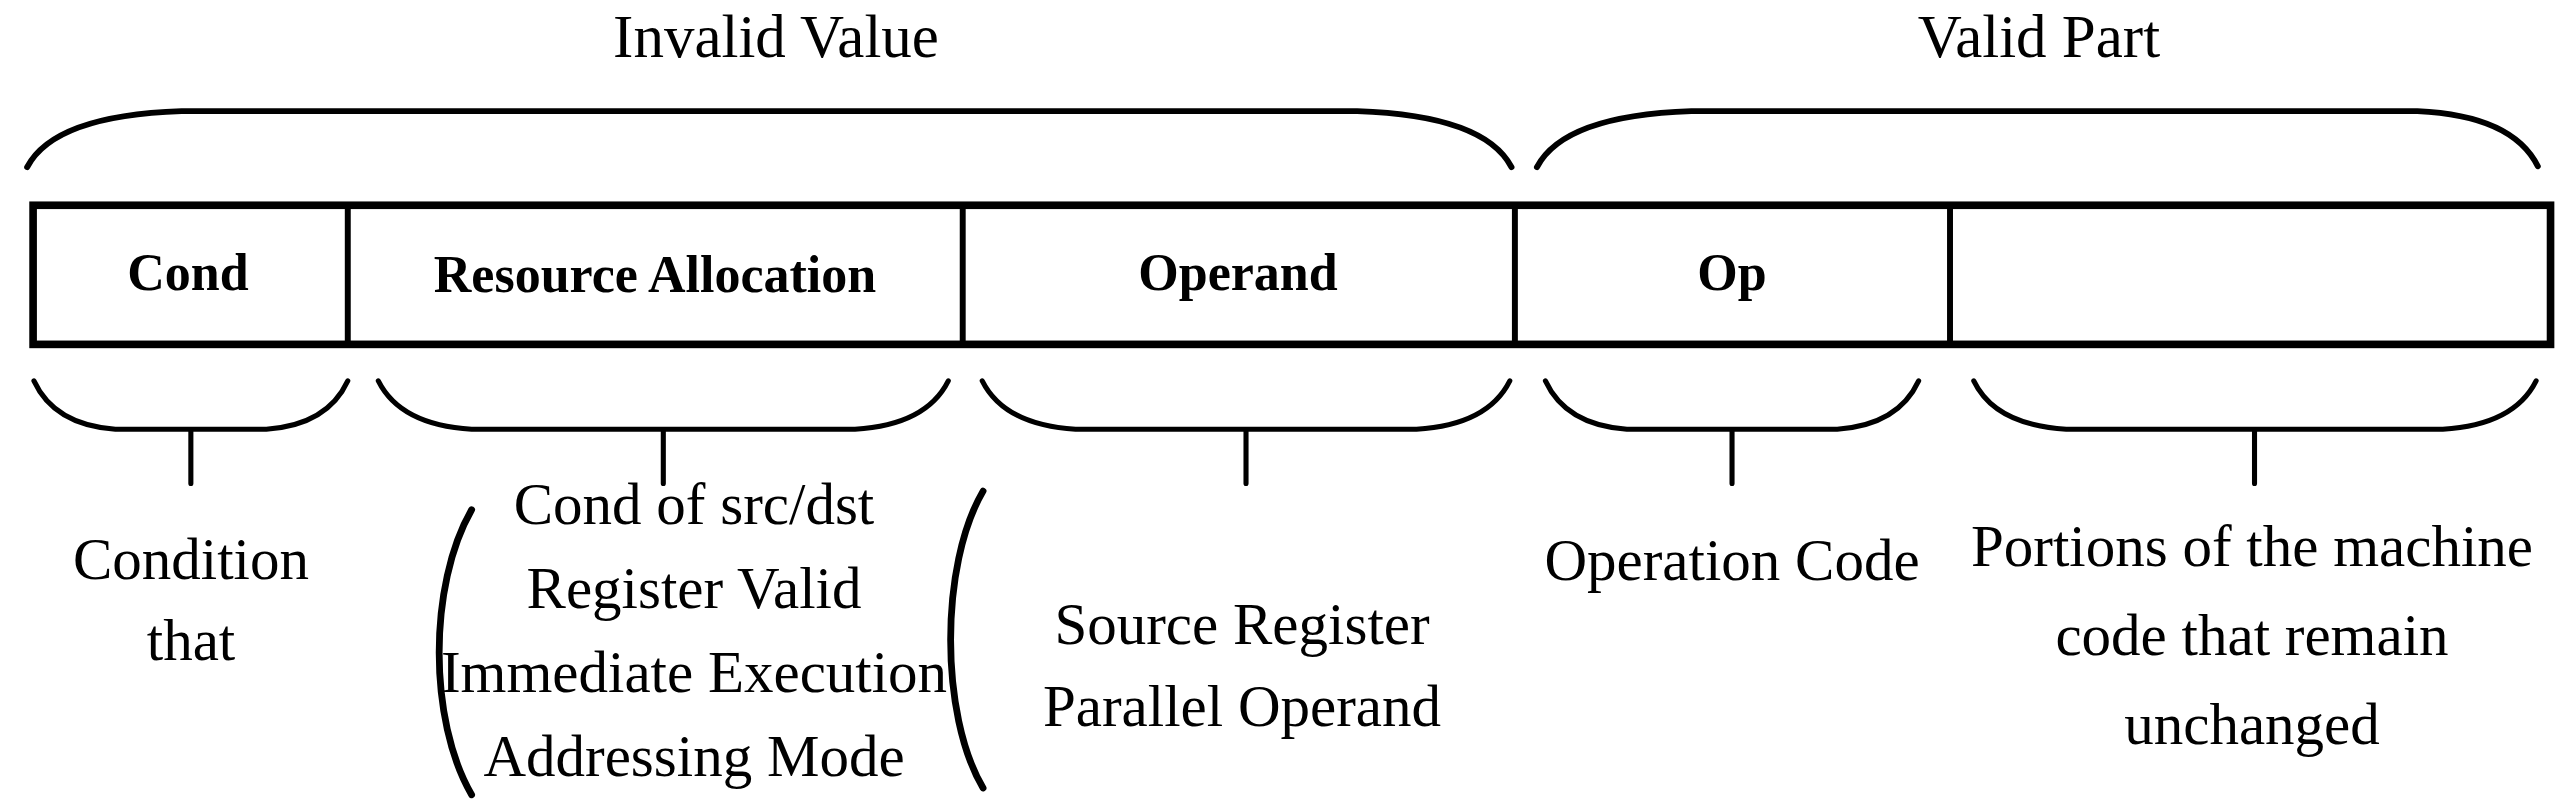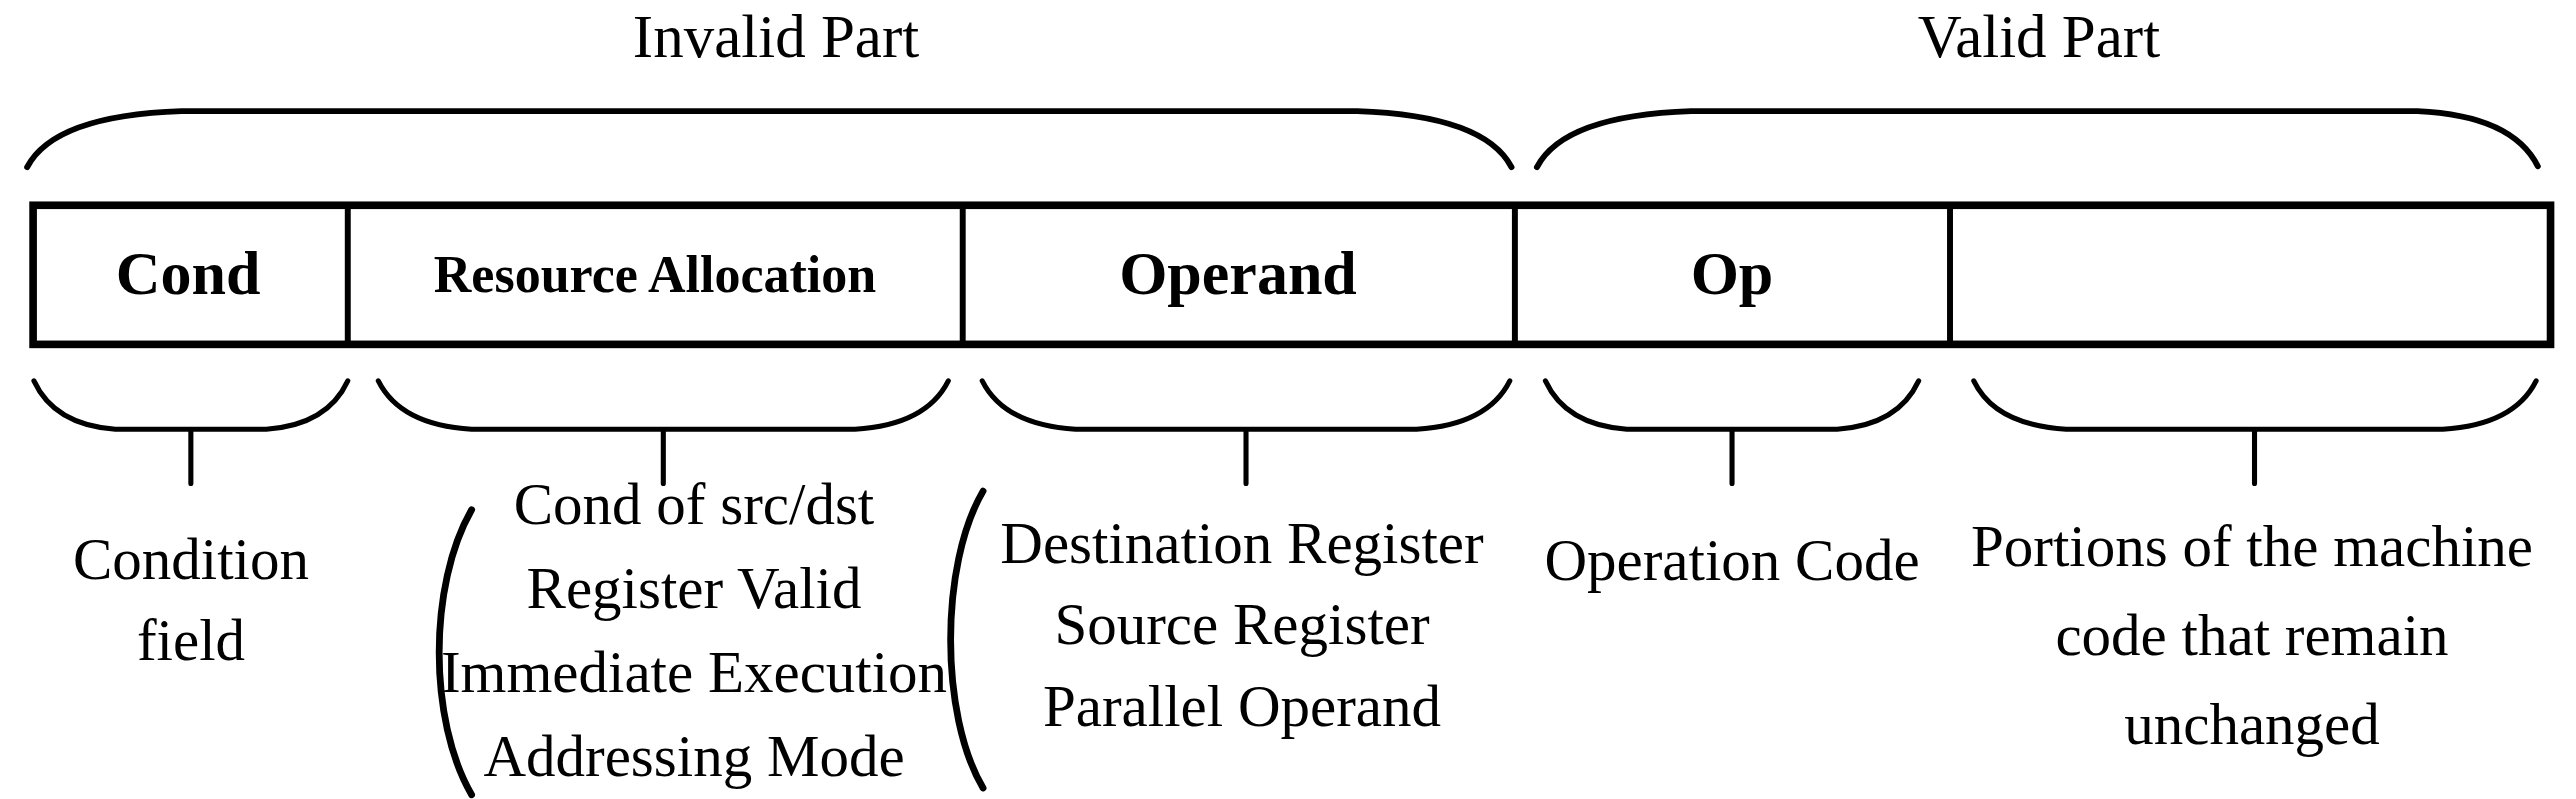--- a/index.html
+++ b/index.html
@@ -4,21 +4,21 @@
 <style>
   html,body { margin:0; padding:0; background:#ffffff; }
   #canvas {
     position:relative; width:2576px; height:799px;
     background:#ffffff; color:#000000; overflow:hidden;
     font-family:"Liberation Serif", serif;
   }
   #art { position:absolute; left:0; top:0; }
   .t { position:absolute; transform:translate(-50%,-50%); white-space:nowrap; line-height:1; }
   .top-label  { font-size:61px; }
-  .box-label  { font-size:62px; font-weight:bold; }
+  .box-label  { font-size:52px; font-weight:bold; }
   .box-label.small { font-size:52px; }
   .desc { font-size:59px; }
 </style>
 </head>
 <body style="background: rgb(255, 255, 255);">
 
 <div id="canvas" style="background: rgb(255, 255, 255); color: rgb(0, 0, 0);">
 
   <svg id="art" width="2576" height="799" viewBox="0 0 3037 942">
     <g fill="none" stroke="currentColor" stroke-linecap="round">
@@ -33,37 +33,36 @@
       <path stroke-width="6" d="M 446 449 Q 472 501 556 506 L 1008 506 Q 1092 501 1118 449 M 782 506 V 570"></path>
       <path stroke-width="6" d="M 1158 449 Q 1184 501 1268 506 L 1670 506 Q 1754 501 1780 449 M 1469 506 V 570"></path>
       <path stroke-width="6" d="M 1822 449 Q 1846 501 1918 506 L 2166 506 Q 2238 501 2262 449 M 2042 506 V 570"></path>
       <path stroke-width="6" d="M 2327 449 Q 2352 501 2436 506 L 2880 506 Q 2964 501 2990 449 M 2658 506 V 570"></path>
 
       <path stroke-width="8" d="M 556 601 C 505 690 505 849 556 937"></path>
       <path stroke-width="8" d="M 1159 579 C 1108 666 1108 843 1159 929"></path>
     </g>
   </svg>
 
-  <div class="t top-label" style="left:776px; top:36px">Invalid Part</div>
+  <div class="t top-label" style="left:776px; top:36px">Invalid Value</div>
   <div class="t top-label" style="left:2039px; top:36px">Valid Part</div>
 
   <div class="t box-label" style="left:188px; top:273px">Cond</div>
   <div class="t box-label small" style="left:655px; top:275px">Resource Allocation</div>
   <div class="t box-label" style="left:1238px; top:273px">Operand</div>
   <div class="t box-label" style="left:1732px; top:273px">Op</div>
 
   <div class="t desc" style="left:191px; top:559px">Condition</div>
-  <div class="t desc" style="left:191px; top:640px">field</div>
+  <div class="t desc" style="left:191px; top:640px">that</div>
 
   <div class="t desc" style="left:694px; top:504px">Cond of src/dst</div>
   <div class="t desc" style="left:694px; top:588px">Register Valid</div>
   <div class="t desc" style="left:694px; top:672px">Immediate Execution</div>
   <div class="t desc" style="left:694px; top:756px">Addressing Mode</div>
 
-  <div class="t desc" style="left:1242px; top:543px">Destination Register</div>
   <div class="t desc" style="left:1242px; top:624px">Source Register</div>
   <div class="t desc" style="left:1242px; top:706px">Parallel Operand</div>
 
   <div class="t desc" style="left:1732px; top:560px">Operation Code</div>
 
   <div class="t desc" style="left:2252px; top:546px">Portions of the machine</div>
   <div class="t desc" style="left:2252px; top:635px">code that remain</div>
   <div class="t desc" style="left:2252px; top:724px">unchanged</div>
 
 </div>

